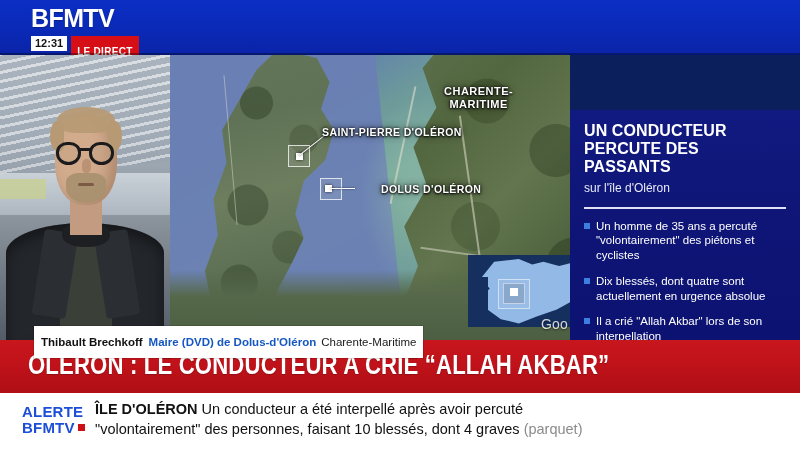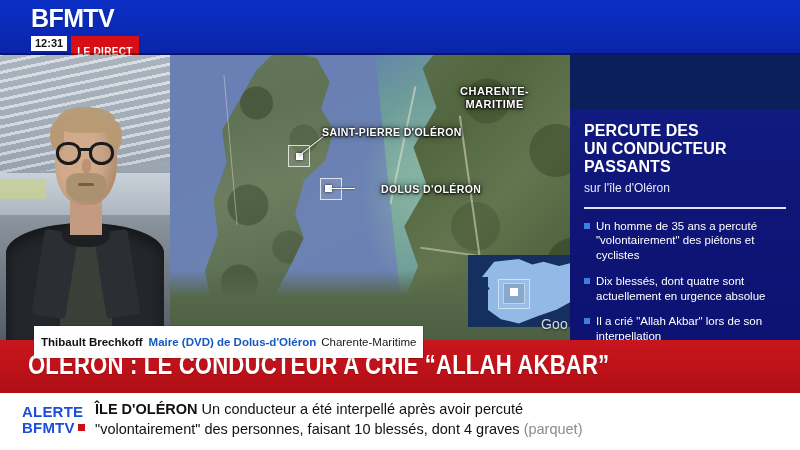--- a/index.html
+++ b/index.html
@@ -339,21 +339,21 @@
       <div class="m-island"></div>
       <div class="m-islandtex"></div>
       <div class="m-mainland"></div>
       <div class="m-mainlandtex"></div>
       <div class="m-bottomland"></div>
       <div class="m-road1"></div>
       <div class="m-road2"></div>
       <div class="m-road3"></div>
       <div class="m-road4"></div>
 
-      <div class="m-label region" style="left:290px; top:30px;">
+      <div class="m-label region" style="left:274px; top:30px;">
         <div>CHARENTE-</div>
         <div>MARITIME</div>
       </div>
 
       <div class="m-box" style="left:118px; top:90px; width:22px; height:22px;"></div>
       <div class="m-marker" style="left:126px; top:98px;"></div>
       <div class="m-leader" style="left:129px; top:100px; width:32px; transform:rotate(-38deg);"></div>
       <div class="m-label" style="left:152px; top:71px;">SAINT-PIERRE D'OLÉRON</div>
 
       <div class="m-box" style="left:150px; top:123px; width:22px; height:22px;"></div>
@@ -368,22 +368,22 @@
         <div class="i-outer"></div>
         <div class="i-mid"></div>
         <div class="i-dot"></div>
       </div>
 
       <div class="m-watermark">Goo</div>
     </div>
 
     <div class="panel">
       <div class="panel-title">
+        <div>UN CONDUCTEUR</div>
         <div>PERCUTE DES</div>
-        <div>UN CONDUCTEUR</div>
         <div>PASSANTS</div>
       </div>
       <div class="panel-sub">sur l'île d'Oléron</div>
       <div class="panel-rule"></div>
       <ul class="bullets">
         <li>
           <span class="sq"></span>
           <span>Un homme de 35 ans a percuté "volontairement" des piétons et cyclistes</span>
         </li>
         <li>

